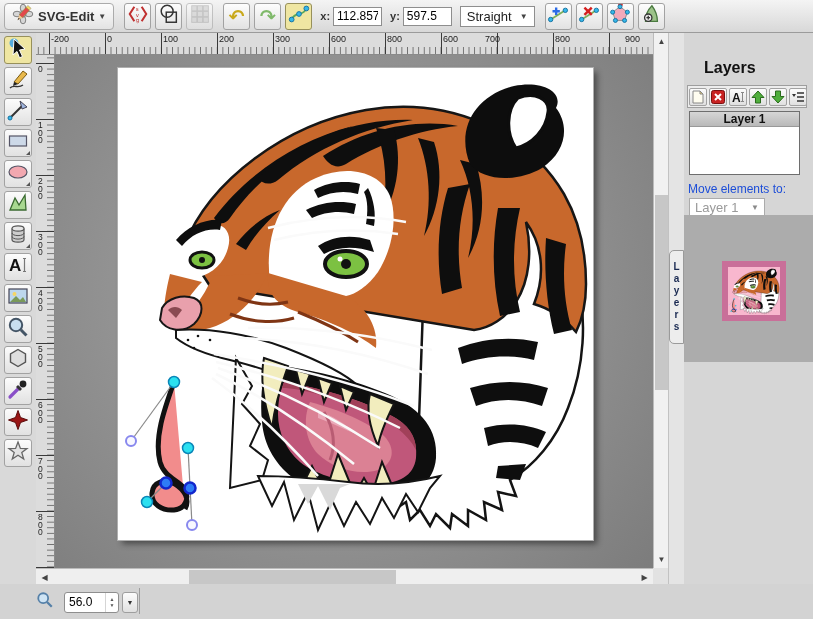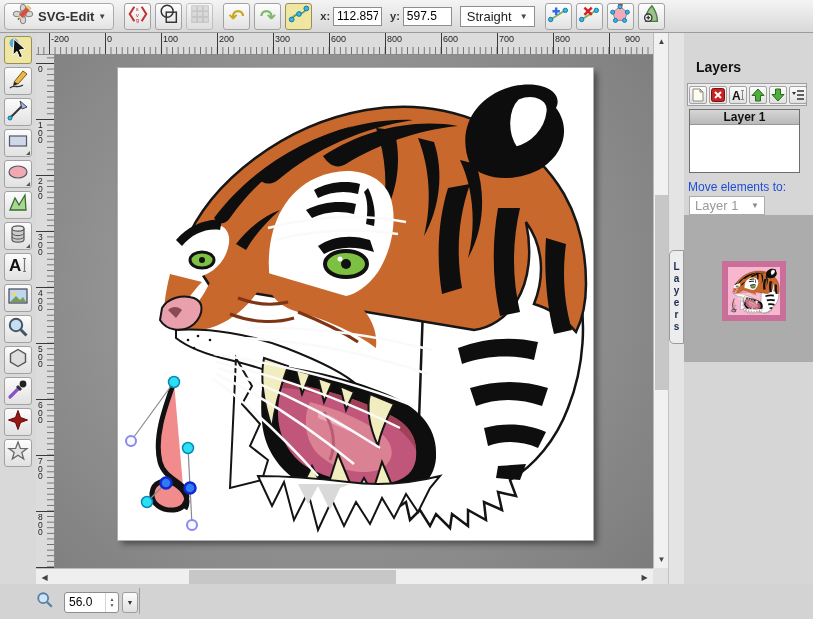--- a/index.html
+++ b/index.html
@@ -73,21 +73,21 @@
 
   
   .split { position:absolute; left:668px; top:33px; width:16px; height:551px; background:#E4E4E4; border-left:1px solid #C2C2C2; }
   .side-tab { position:absolute; left:0px; top:217px; width:15px; height:94px; background:#EDEDED;
     border:1px solid #9A9A9A; border-radius:5px 0 0 5px; display:flex; flex-direction:column;
     align-items:center; justify-content:center; cursor:pointer; }
   .side-tab span { font-size:10px; font-weight:bold; color:#1A2A52; line-height:12px; }
 
   
   .rpanel { position:absolute; left:684px; top:33px; width:129px; height:551px; background:#D6D6D6; }
-  .rp-title { margin:26px 0 8px 12px; font-size:14px; font-weight:bold; color:#111; }
+  .rp-title { margin:26px 0 8px 20px; font-size:16px; font-weight:bold; color:#111; }
   .layer-btns { margin-left:3px; width:120px; height:23px; border:1px solid #9E9E9E; background:#EDEDED;
     display:flex; align-items:center; gap:2px; padding:0 1px; }
   .lybtn { width:18px; height:18px; border:1px solid #A2A2A2; border-radius:2px;
     background:linear-gradient(#FCFCFC,#E0E0E0); display:flex; align-items:center; justify-content:center; cursor:pointer; }
   .layer-list { margin:3px 0 0 5px; width:111px; height:64px; border:1px solid #6E6E6E; background:#fff; overflow:hidden; }
   .layer-row { height:15px; background:linear-gradient(#D6D6D6,#B9B9B9); border-bottom:1px solid #999;
     font-size:12px; font-weight:bold; color:#111; text-align:center; line-height:15px; cursor:pointer; }
   .move-lbl { margin:7px 0 2px 4px; font-size:12px; color:#1d4ed8; }
   .move-select { margin-left:5px; width:76px; height:19px; background:#fff; border:1px solid #ABABAB;
     display:flex; align-items:center; justify-content:space-between; padding:0 5px; font-size:13px; color:#9A9A9A; cursor:pointer; }
@@ -456,21 +456,21 @@
 
   <div class="ruler-top" id="rulerTop">
       <span style="left: 15px;">-200</span>
       <span style="left: 71px;">0</span>
       <span style="left: 127px; text-align: right;">100</span>
       <span style="left: 183px; text-align: center;">200</span>
       <span style="left: 239px;">300</span>
       <span style="left: 295px;">600</span>
       <span style="left: 351px;">800</span>
       <span style="left: 407px;">600</span>
-      <span style="left: 463px;">700</span>
+      <span style="left: 449px;">700</span>
       <span style="left: 519px; text-align: right;">800</span>
       <span style="left: 575px; margin-left: 14px;">900</span>
     </div>
   <div class="ruler-left" id="rulerLeft">
       <div style="top: 11px;">0</div>
       <div style="top: 67px;">1
 0
 0</div>
       <div style="top: 123px;">2
 0

